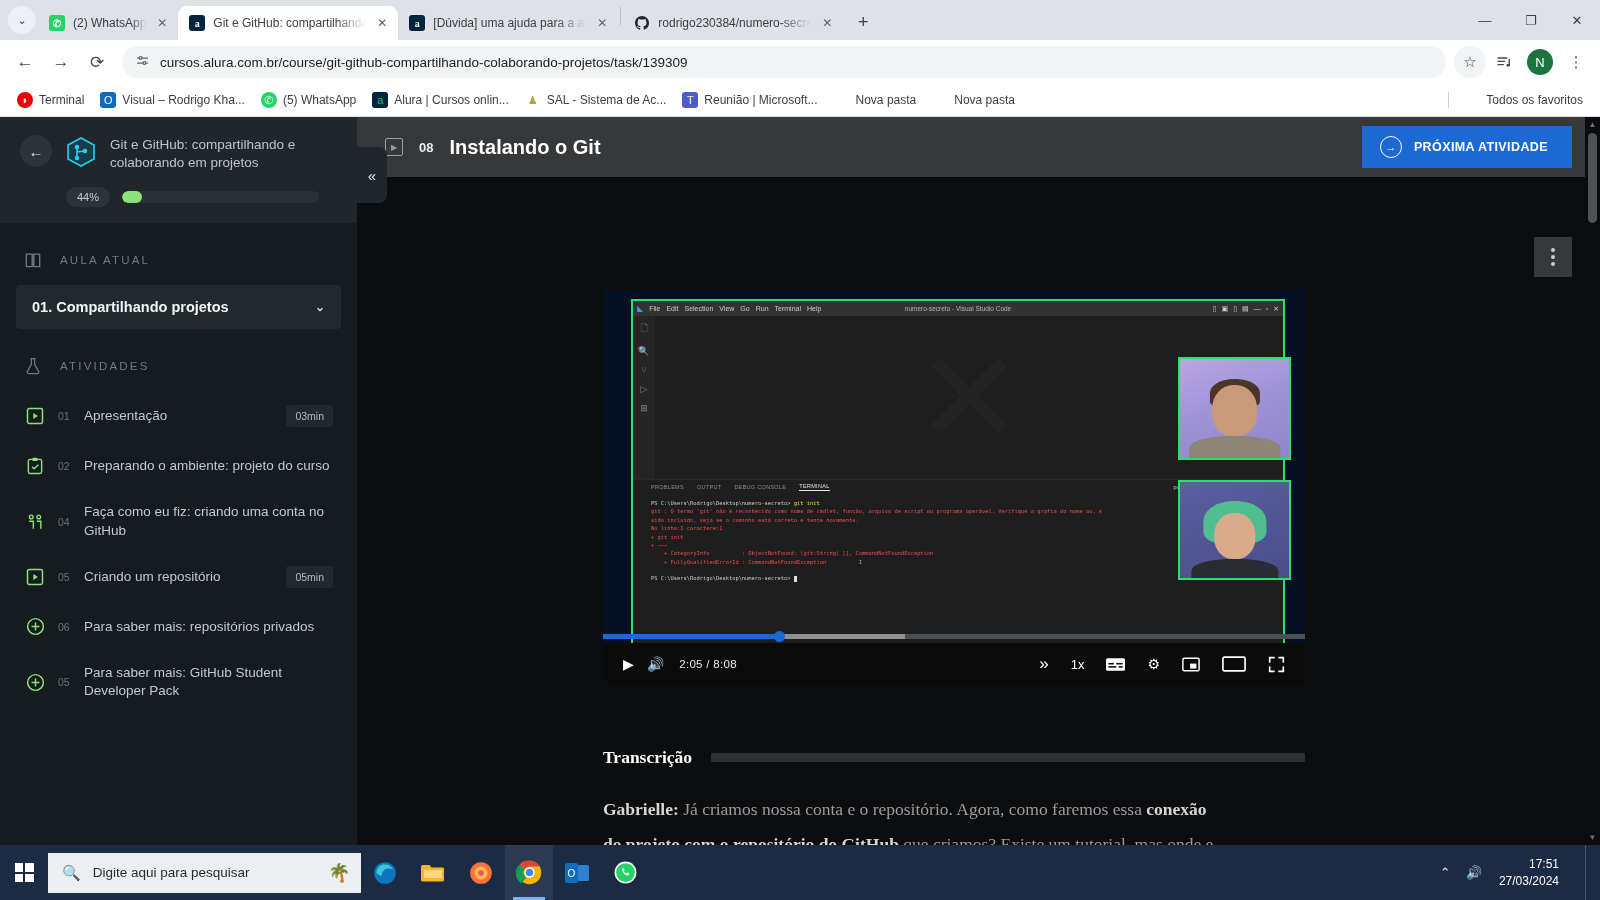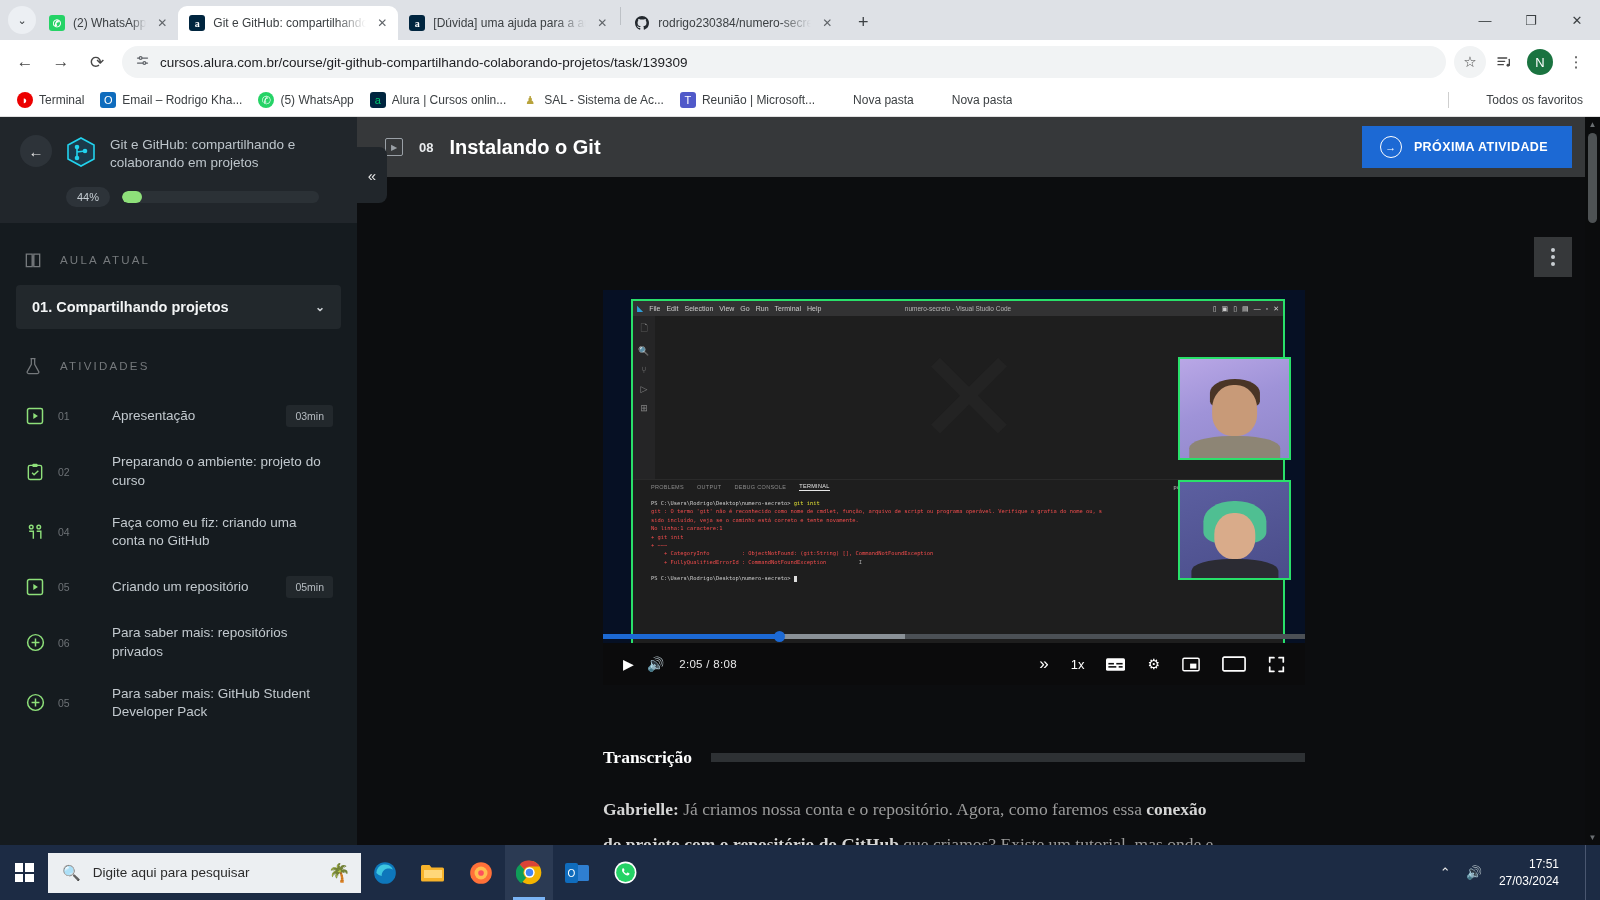--- a/index.html
+++ b/index.html
@@ -86,21 +86,21 @@
 
   .current-lesson { margin: 0 16px; background: #22282c; border-radius: 4px; padding: 14px 16px;
                     display: flex; align-items: center; justify-content: space-between;
                     font-size: 14.5px; font-weight: bold; color: #f2f4f5; }
   .chev { color: #cfd4d7; font-size: 12px; }
 
   .acts { padding: 0 16px 40px 16px; display: flex; flex-direction: column; }
   .act { display: flex; align-items: center; gap: 10px; padding: 12px 8px 12px 6px; }
   .act-ico { width: 26px; height: 26px; flex: 0 0 26px; display: flex; align-items: center; justify-content: center; }
   .act-num { font-size: 10.5px; color: #6d7276; flex: 0 0 16px; }
-  .act-label { flex: 1; font-size: 13.5px; line-height: 1.35; color: #c2c9ce; margin-left: 28px; }
+  .act-label { flex: 1; font-size: 13.5px; line-height: 1.35; color: #c2c9ce; }
   .act-time { background: #22282c; color: #b6bcc1; font-size: 10.5px; padding: 5px 9px; border-radius: 3px; }
 
   
   .collapse-handle { position: absolute; left: 357px; top: 30px; width: 30px; height: 56px;
                      background: #21262b; border-radius: 0 8px 8px 0; display: flex; align-items: center;
                      justify-content: center; color: #e9e9e9; font-size: 15px; z-index: 5; }
 
   
   .main { flex: 1; background: #0c0d0f; overflow: hidden; position: relative; }
   .task-header { height: 60px; background: #36383a; display: flex; align-items: center; padding: 0 28px 0 28px; gap: 16px; }
@@ -302,21 +302,21 @@
     </div>
   </div>
 
   <div class="bookmarks">
     <div class="bm">
       <span class="bmi" style="background:#ec0000;border-radius:50%;">◗</span>
       <span class="bmlabel">Terminal</span>
     </div>
     <div class="bm">
       <span class="bmi" style="background:#0f6cbd;">O</span>
-      <span class="bmlabel">Email – Rodrigo Kha...</span>
+      <span class="bmlabel">Visual – Rodrigo Kha...</span>
     </div>
     <div class="bm">
       <span class="bmi" style="background:#25d366;border-radius:50%;">✆</span>
       <span class="bmlabel">(5) WhatsApp</span>
     </div>
     <div class="bm">
       <span class="bmi" style="background:#00253f;color:#00c86f;">a</span>
       <span class="bmlabel">Alura | Cursos onlin...</span>
     </div>
     <div class="bm">

